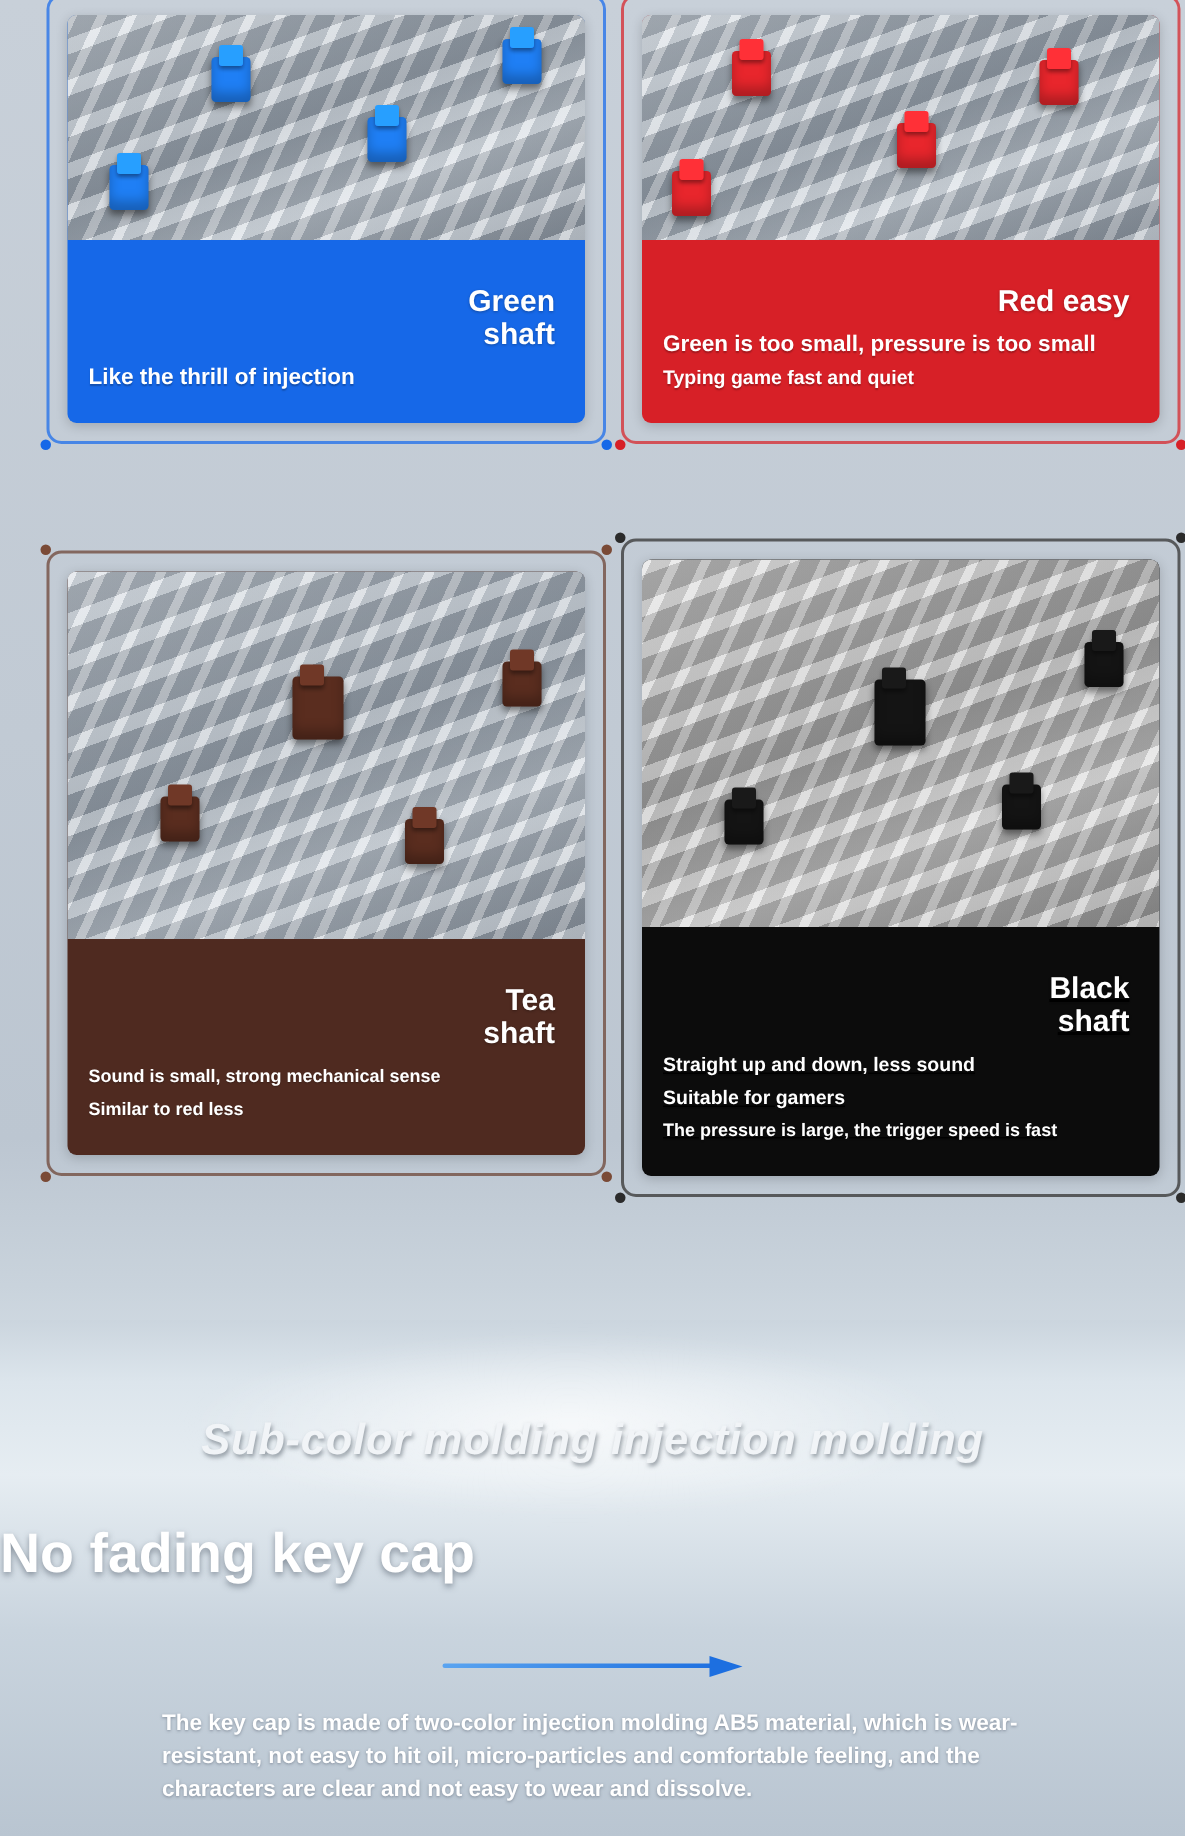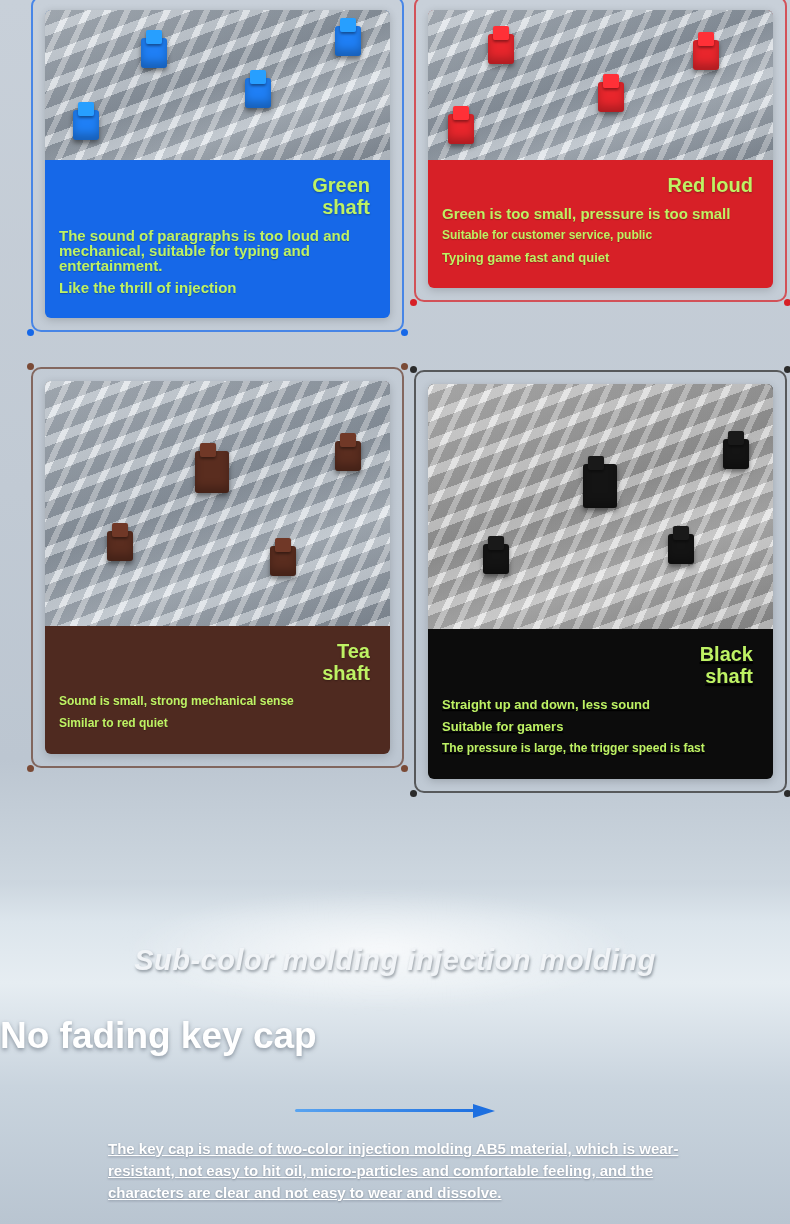--- a/index.html
+++ b/index.html
@@ -62,21 +62,22 @@
     box-shadow:0 3px 5px rgba(0,0,0,.45), inset 0 -6px 8px rgba(0,0,0,.25);
   }
   .photo .sw:after{
     content:"";position:absolute;left:5px;top:-8px;width:16px;height:14px;
     border-radius:2px;
     background:inherit;filter:brightness(1.25);
     box-shadow:0 2px 3px rgba(0,0,0,.4);
   }
   .body{
     padding:10px 14px 16px 14px;
-    color:#bef264;
+    color:#ffffff;
+    margin-top:16px;
   }
   .title{
     text-align:right;
     font-weight:bold;
     font-size:20px;
     line-height:22px;
     padding:4px 6px 10px 0;
     text-shadow:0 1px 2px rgba(0,0,0,.3);
   }
   .lines div{
@@ -136,21 +137,20 @@
     width:0;height:0;
     border-top:7px solid transparent;
     border-bottom:7px solid transparent;
     border-left:22px solid #1d6fe0;
   }
   .para{
     position:absolute;top:258px;left:108px;width:600px;
     color:#ffffff;
     font-size:15px;font-weight:bold;line-height:22px;
     text-shadow:0 1px 2px rgba(70,80,95,.5);
-    text-decoration:underline;
   }
 </style>
 </head>
 <body>
 
 <div class="page">
 
   <div class="cards">
 
     <div class="card c-green" style="left:45px;top:18px;">
@@ -165,21 +165,20 @@
           <div class="sw" style="left:200px;top:68px;background:#1f7ff5;"></div>
           <div class="sw" style="left:28px;top:100px;background:#1f7ff5;"></div>
           <div class="sw" style="left:290px;top:16px;background:#1f7ff5;"></div>
         </div>
         <div class="body">
           <div class="title">
             <div>Green</div>
             <div>shaft</div>
           </div>
           <div class="lines">
-            <div style="font-size:15px;">The sound of paragraphs is too loud and mechanical, suitable for typing and entertainment.</div>
             <div style="font-size:15px;">Like the thrill of injection</div>
           </div>
         </div>
       </div>
     </div>
 
     <div class="card c-red" style="left:428px;top:18px;">
       <div class="frame"></div>
 
       <span class="dot" style="left:-18px;bottom:-18px;"></span>
@@ -187,25 +186,24 @@
       <div class="panel">
         <div class="photo">
           <div class="keys"></div>
           <div class="sw" style="left:60px;top:24px;background:#e8262c;"></div>
           <div class="sw" style="left:170px;top:72px;background:#e8262c;"></div>
           <div class="sw" style="left:265px;top:30px;background:#e8262c;"></div>
           <div class="sw" style="left:20px;top:104px;background:#e8262c;"></div>
         </div>
         <div class="body">
           <div class="title">
-            <div>Red loud</div>
+            <div>Red easy</div>
           </div>
           <div class="lines">
             <div style="font-size:15px;">Green is too small, pressure is too small</div>
-            <div style="font-size:12px;">Suitable for customer service, public</div>
             <div style="font-size:13px;">Typing game fast and quiet</div>
           </div>
         </div>
       </div>
     </div>
 
     <div class="card c-tea" style="left:45px;top:389px;">
       <div class="frame"></div>
       <span class="dot" style="left:-18px;top:-18px;"></span>
       <span class="dot" style="right:-18px;top:-18px;"></span>
@@ -219,27 +217,27 @@
           <div class="sw" style="left:225px;top:165px;background:#5a2d1f;"></div>
           <div class="sw" style="left:290px;top:60px;background:#5a2d1f;"></div>
         </div>
         <div class="body">
           <div class="title">
             <div>Tea</div>
             <div>shaft</div>
           </div>
           <div class="lines">
             <div style="font-size:12px;">Sound is small, strong mechanical sense</div>
-            <div style="font-size:12px;">Similar to red quiet</div>
-          </div>
-        </div>
-      </div>
-    </div>
-
-    <div class="card c-black" style="left:428px;top:392px;text-decoration:underline;">
+            <div style="font-size:12px;">Similar to red less</div>
+          </div>
+        </div>
+      </div>
+    </div>
+
+    <div class="card c-black" style="left:428px;top:381px;text-decoration:underline;">
       <div class="frame"></div>
       <span class="dot" style="left:-18px;top:-18px;"></span>
       <span class="dot" style="right:-18px;top:-18px;"></span>
       <span class="dot" style="left:-18px;bottom:-18px;"></span>
       <span class="dot" style="right:-18px;bottom:-18px;"></span>
       <div class="panel">
         <div class="photo" style="height:245px;filter:grayscale(1);">
           <div class="keys"></div>
           <div class="sw" style="left:155px;top:80px;width:34px;height:44px;background:#141414;"></div>
           <div class="sw" style="left:55px;top:160px;background:#141414;"></div>

